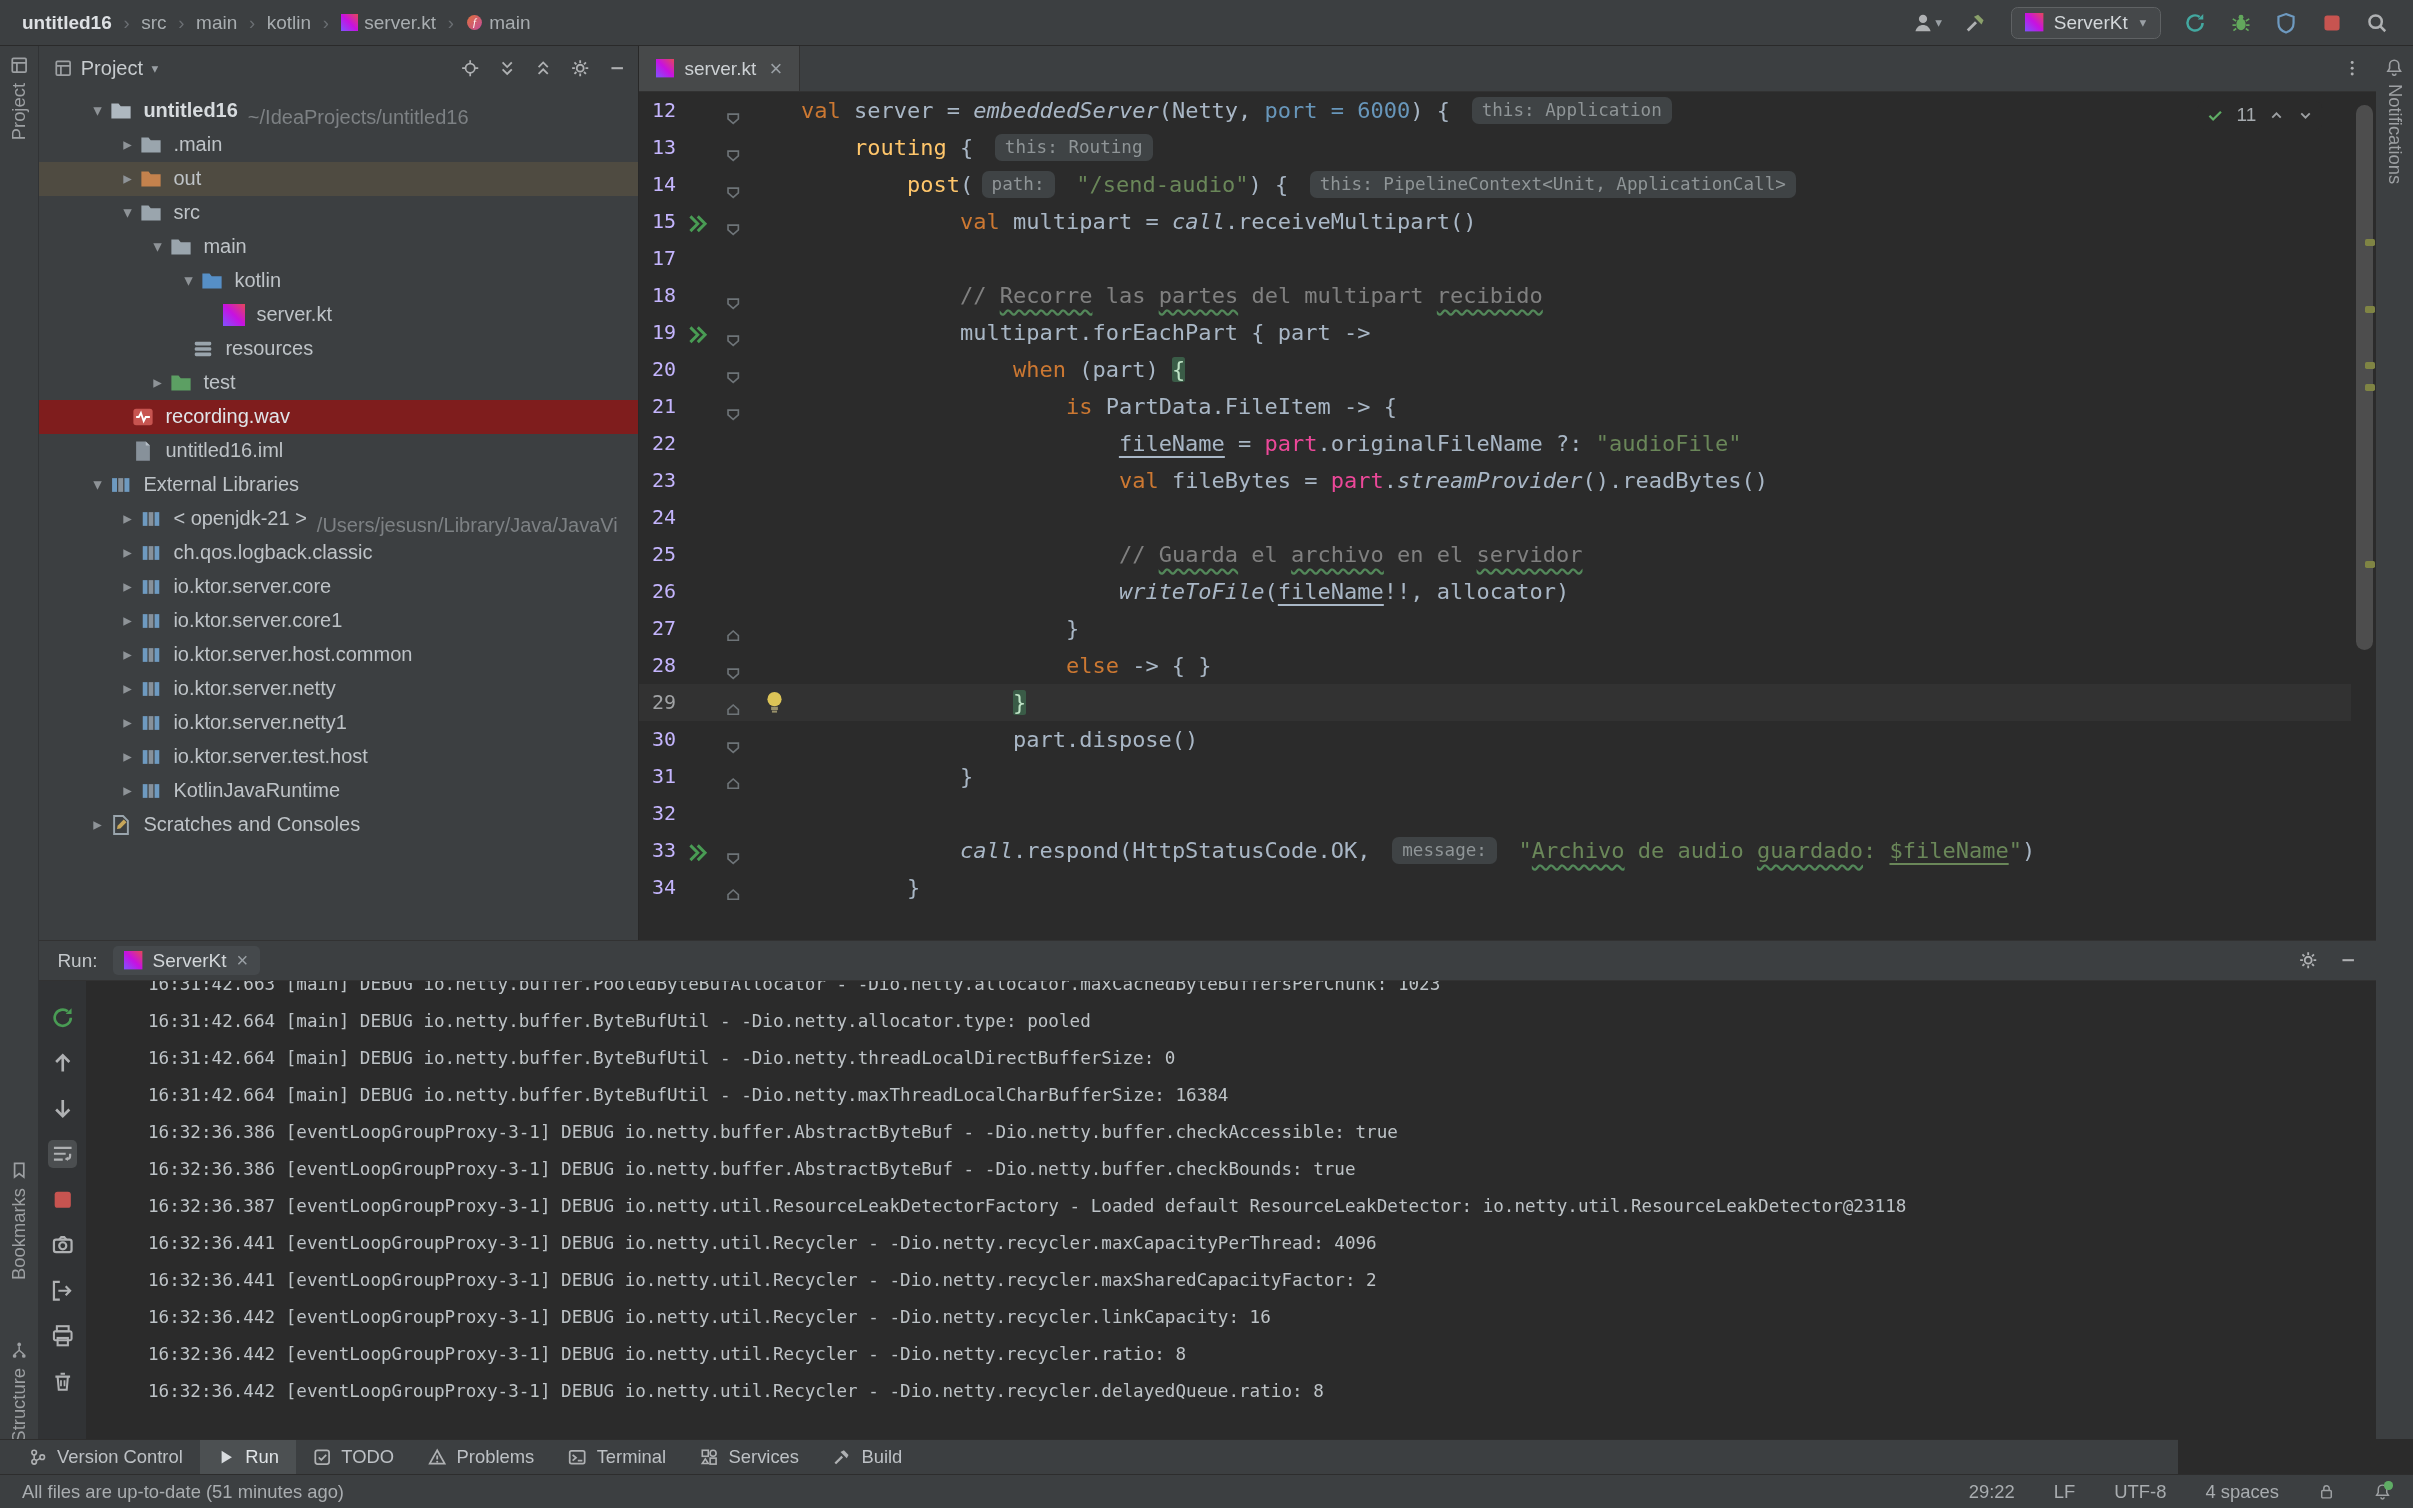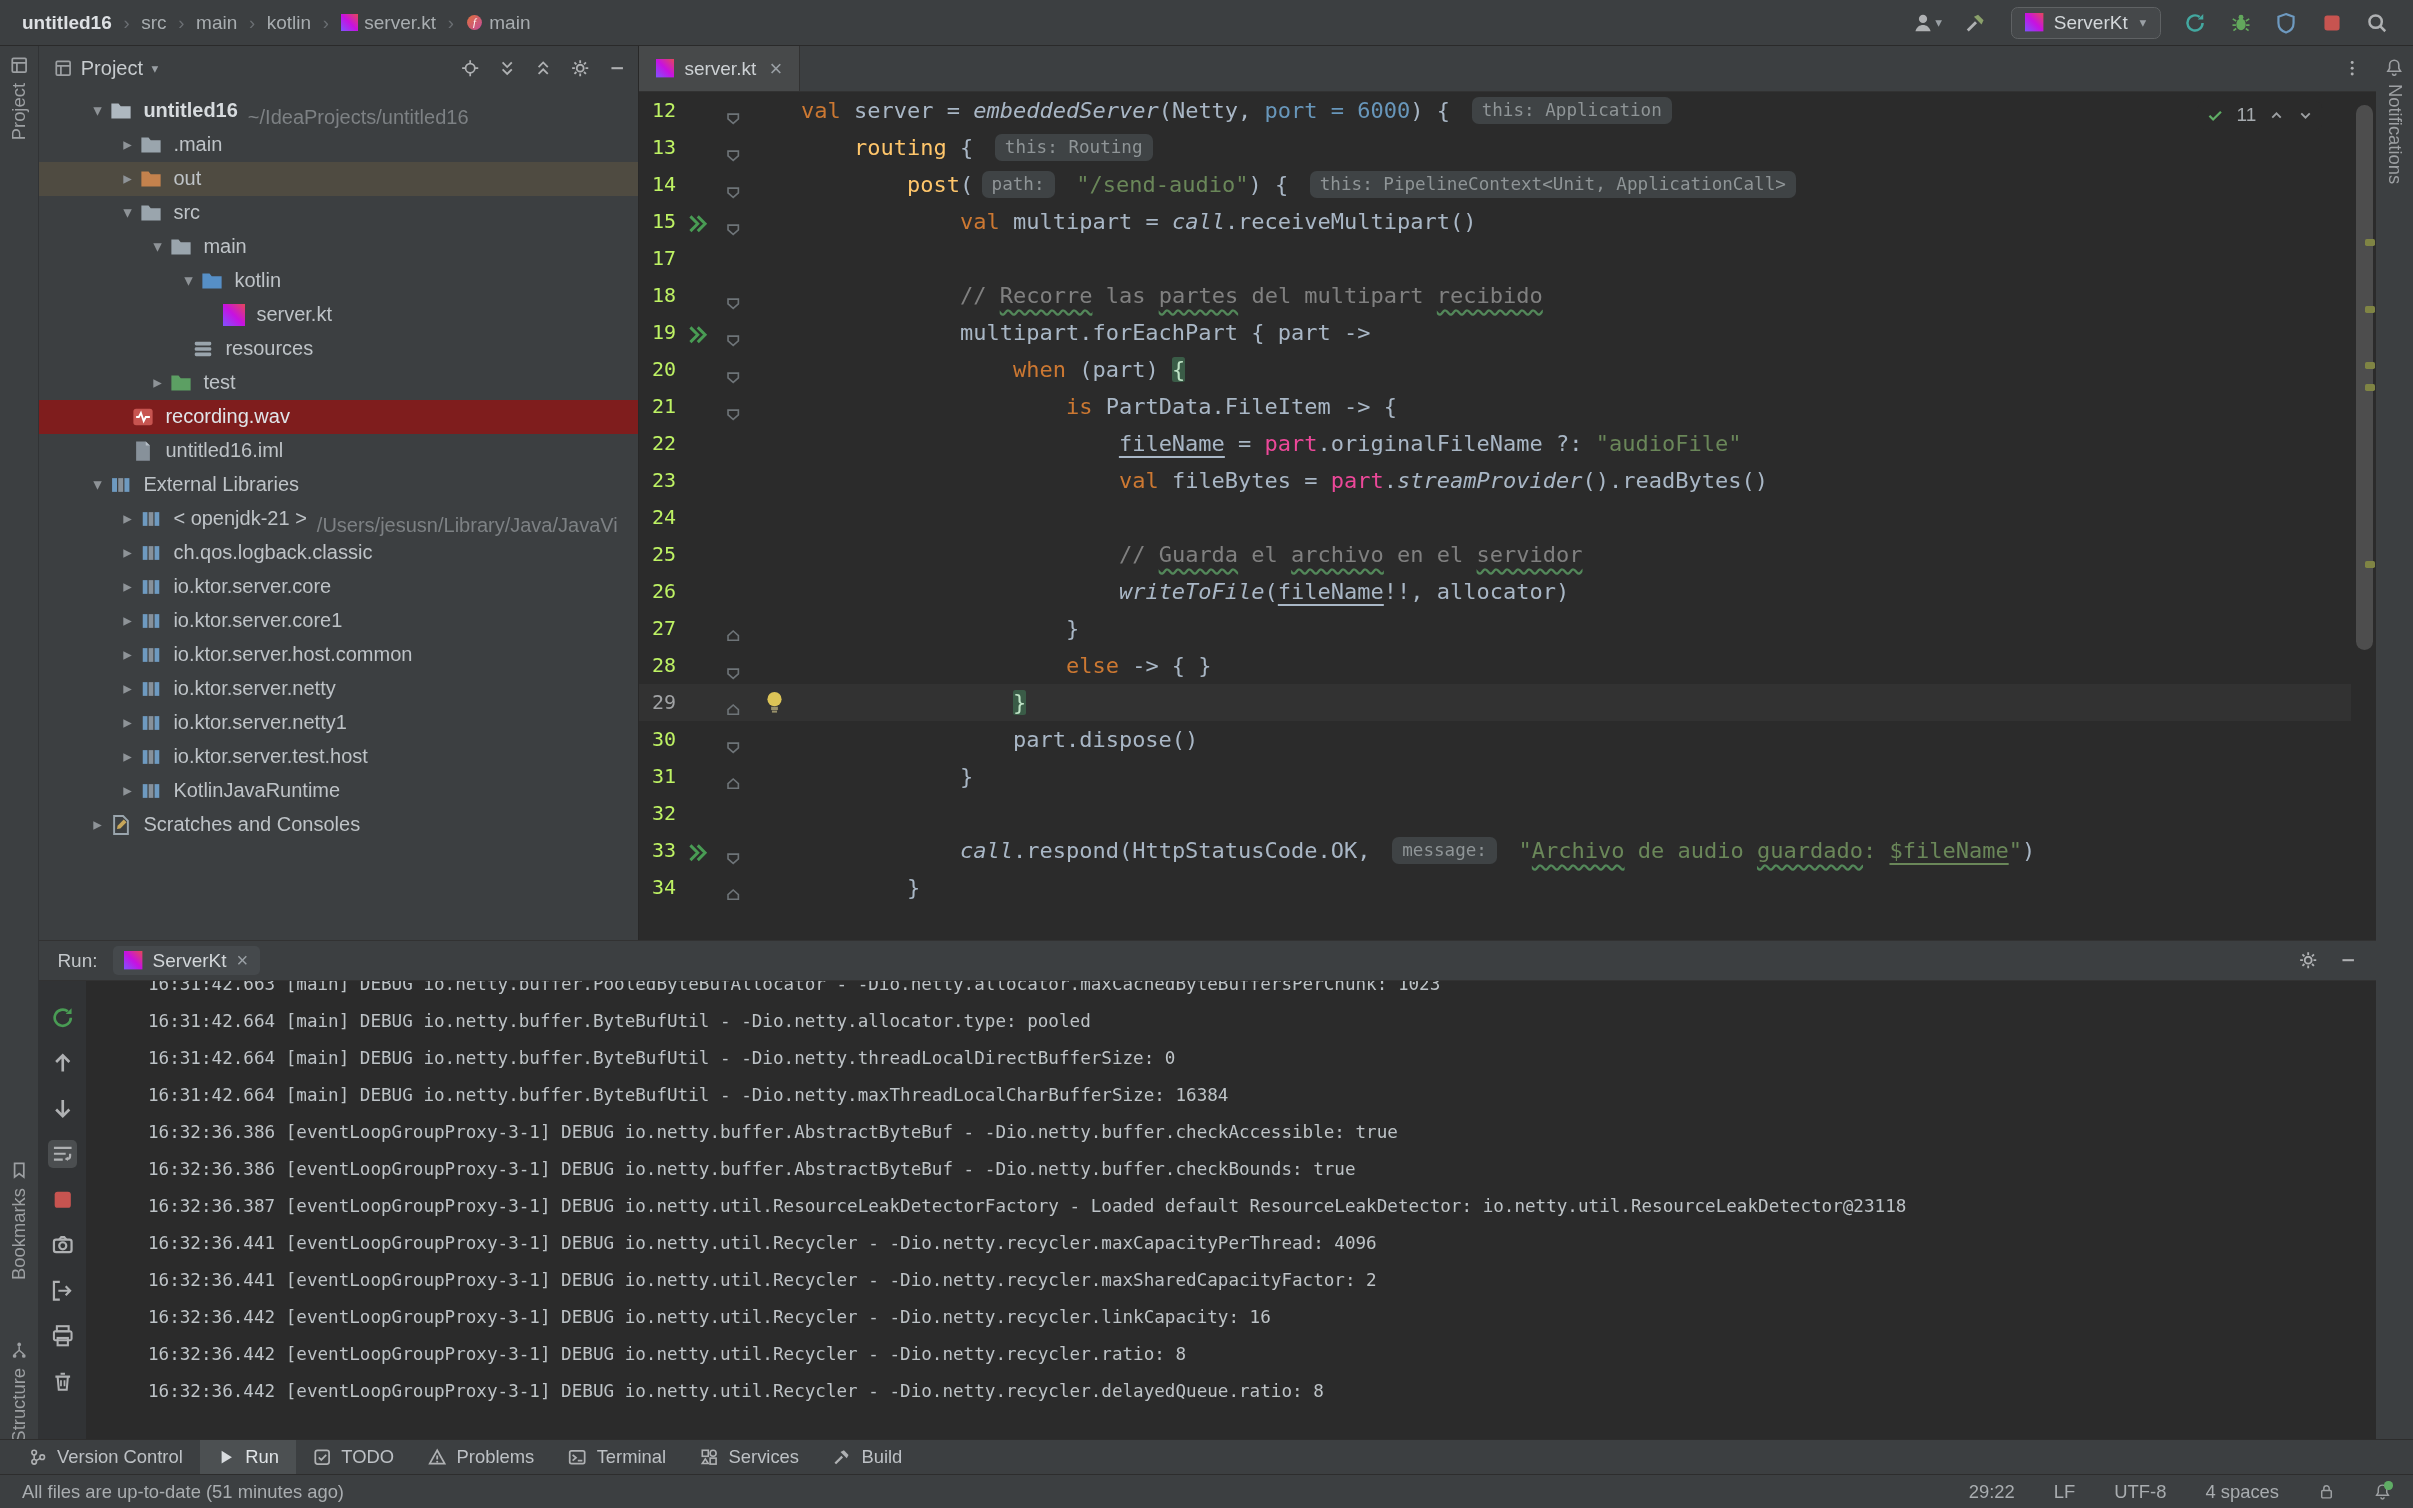--- a/index.html
+++ b/index.html
@@ -44,21 +44,21 @@
 
   
   #editor{position:absolute;left:639px;top:46px;width:1737px;height:894px;background:#2b2b2b;overflow:hidden;}
   #tabbar{position:absolute;left:0;top:0;width:100%;height:46px;background:#3c3f41;border-bottom:0.8px solid #323232;display:flex;align-items:center;}
   .etab{display:flex;align-items:center;gap:10px;height:100%;padding:0 17px;background:#47494a;color:#cdd1d4;font-size:19px;border-right:0.8px solid #323232;}
   .etab .close{color:#9aa0a5;font-size:22px;margin-left:3.4px;}
   .tab-more{margin-left:auto;margin-right:15px;}
   #code{position:absolute;left:0;top:46px;right:25px;bottom:0;font-family:"DejaVu Sans Mono",monospace;font-size:22px;line-height:37px;}
   .cl{position:relative;height:37px;padding-left:162px;white-space:pre;color:#a9b7c6;}
   .cl.cur{background:#323232;}
-  .ln{position:absolute;left:0;top:0;width:37px;text-align:right;color:#bef264;font-size:20px;}
+  .ln{position:absolute;left:0;top:0;width:37px;text-align:right;color:#c4b5fd;font-size:20px;}
   .cur .ln{color:#a1a3a5;}
   .gi{position:absolute;left:47px;top:6.7px;width:25px;height:25px;}
   .gi svg{width:23.5px;height:23.5px;}
   .fold{position:absolute;left:85px;top:9.2px;width:18.4px;height:18.4px;}
   .fold svg{width:18.4px;height:18.4px;}
   .bulb{position:absolute;left:122px;top:5px;width:27px;height:27px;}
   .bulb svg{width:27px;height:27px;}
   .seg.p{color:#a9b7c6;}
   .seg.k{color:#cc7832;}
   .seg.s{color:#6a8759;}
@@ -86,21 +86,21 @@
   .rh-icons{margin-left:auto;display:flex;align-items:center;gap:22px;}
   #run-toolbar{position:absolute;left:0;top:40px;bottom:0;width:47px;background:#313335;display:flex;flex-direction:column;align-items:center;padding-top:22px;gap:17px;}
   .rt-icon{width:28.5px;height:28.5px;display:flex;align-items:center;justify-content:center;border-radius:5px;}
   .rt-icon svg{width:23.5px;height:23.5px;}
   .rt-icon.on{background:#4b4e50;}
   #console{position:absolute;left:47px;top:40px;right:0;bottom:0;overflow:hidden;padding-left:62px;font-family:"DejaVu Sans Mono",monospace;font-size:17.6px;line-height:37px;color:#bdc3c7;}
   .con-line{white-space:pre;height:37px;}
   .con-line:first-child{margin-top:-15px;}
 
   
-  #toolbar-bottom{position:absolute;left:0;top:1439px;width:2413px;height:35px;background:#3c3f41;border-top:0.8px solid #2d2d2d;display:flex;align-items:center;padding-left:11.7px;font-size:18.4px;color:#bdc1c5;}
+  #toolbar-bottom{position:absolute;left:0;top:1439px;width:2178px;height:35px;background:#3c3f41;border-top:0.8px solid #2d2d2d;display:flex;align-items:center;padding-left:11.7px;font-size:18.4px;color:#bdc1c5;}
   .bbitem{display:flex;align-items:center;gap:10px;padding:0 17px;height:100%;}
   .bbitem.active{background:#4c5052;color:#e0e4e7;}
   #statusbar{position:absolute;left:0;top:1474px;width:2413px;height:34px;background:#3c3f41;border-top:0.8px solid #2d2d2d;display:flex;align-items:center;font-size:18.4px;color:#a9adb0;padding:0 22px;}
   .sb-right{margin-left:auto;display:flex;align-items:center;gap:39px;}
   .green-dot{position:absolute;width:8.4px;height:8.4px;border-radius:50%;background:#5fad65;right:-1.7px;top:-1.7px;}
   .bell-wrap{position:relative;display:inline-flex;}
 </style>
 </head>
 <body>
 

